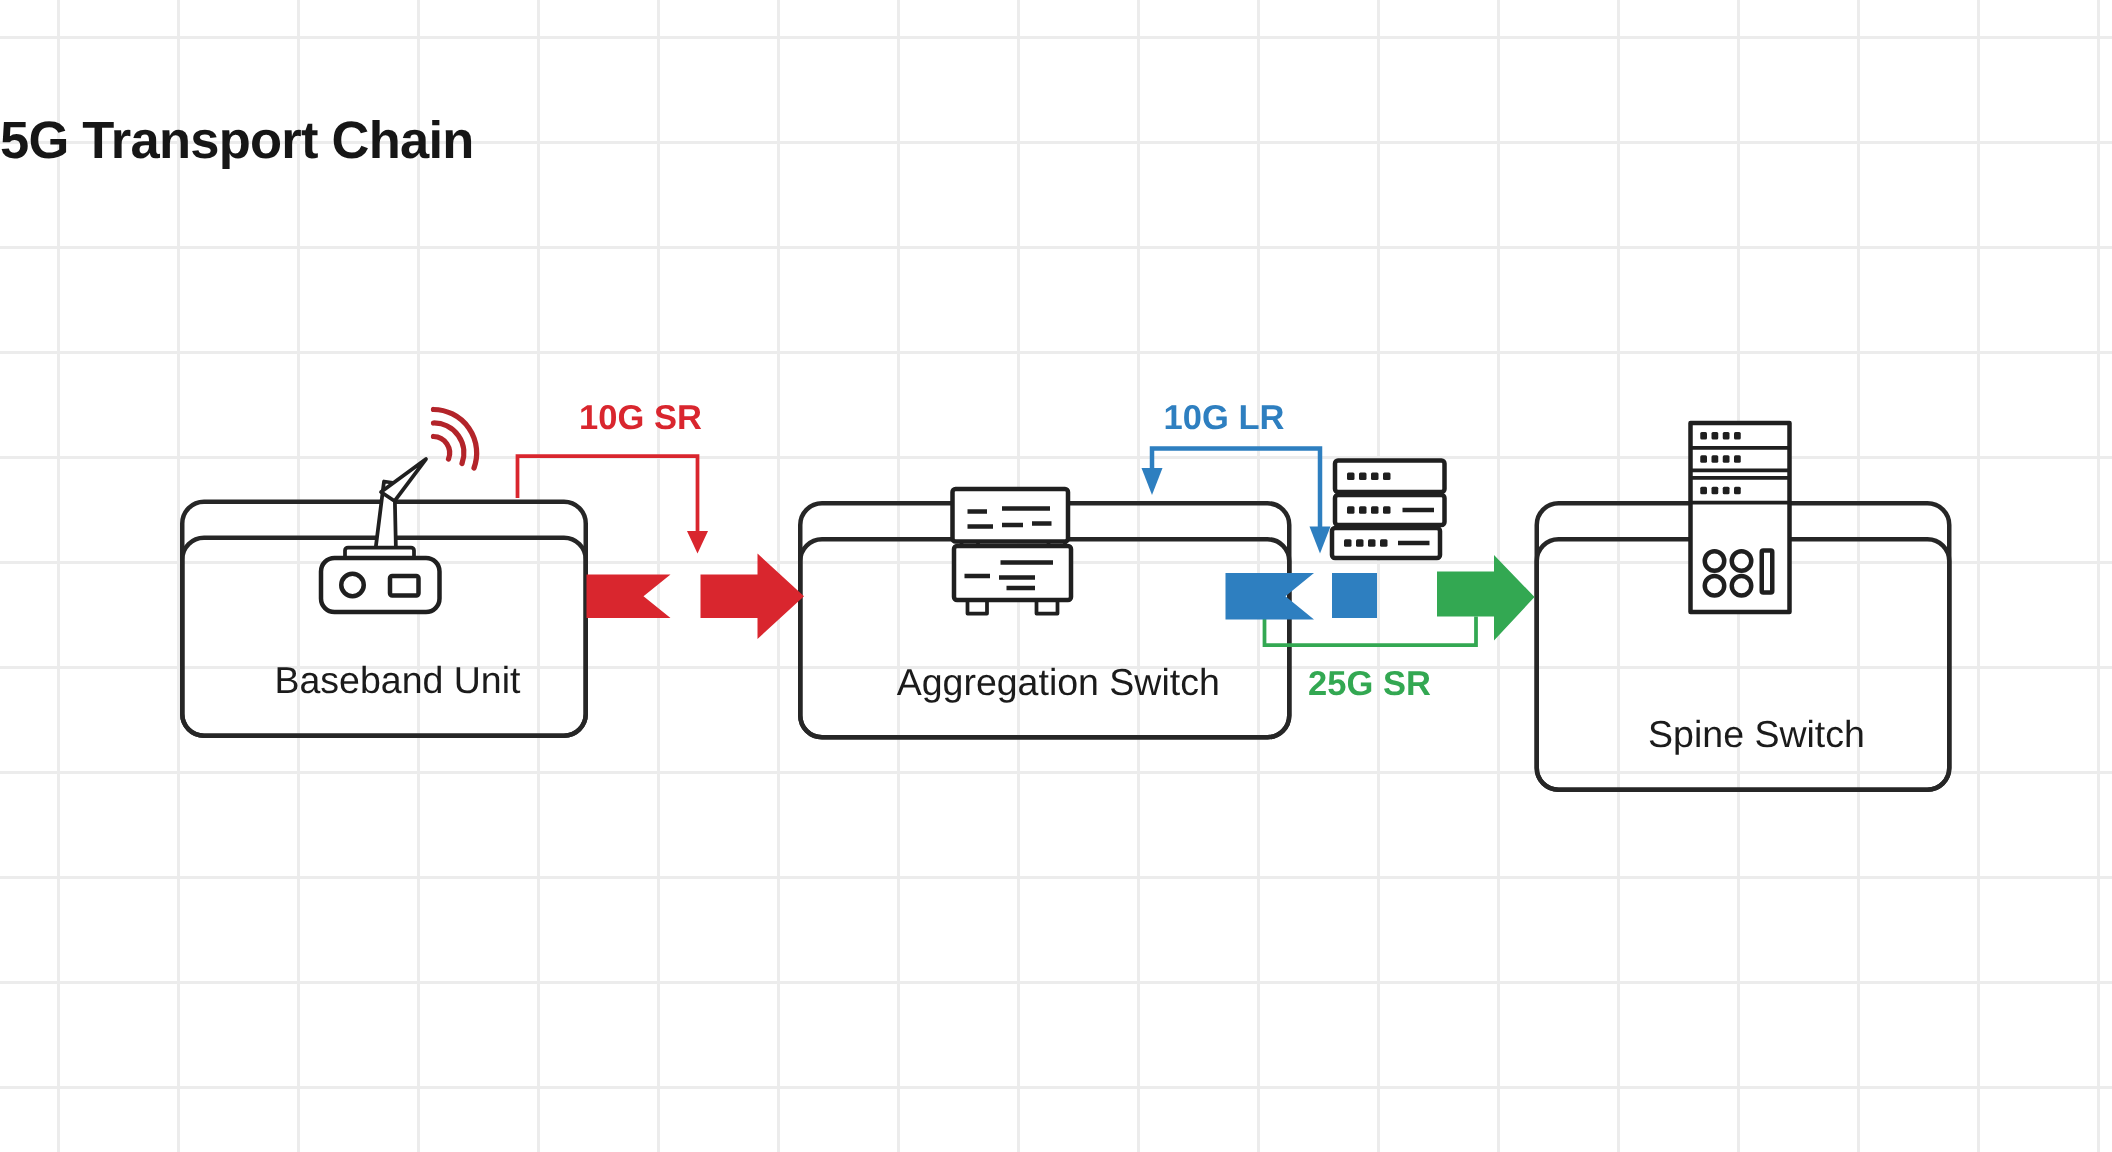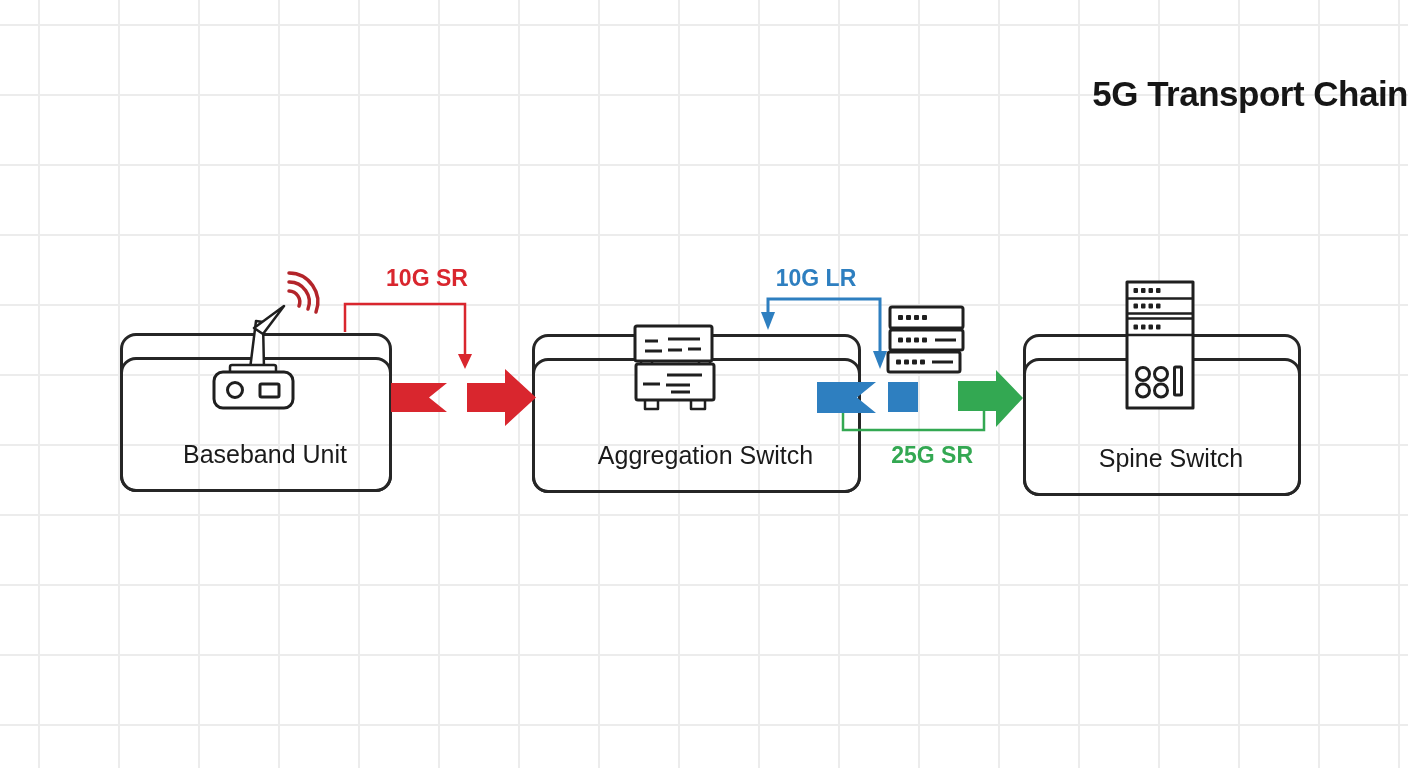--- a/index.html
+++ b/index.html
@@ -11,41 +11,41 @@
   .canvas{
     position:relative;width:1408px;height:768px;overflow:hidden;
     background-color:var(--bg);
     background-image:
       linear-gradient(to right, var(--grid) 2px, transparent 2px),
       linear-gradient(to bottom, var(--grid) 2px, transparent 2px);
     background-size:80px 70px;
     background-position:38px 24px;
   }
   .title{
-    position:absolute;top:74px;left:0;width:100%;text-align:right;
+    position:absolute;top:74px;left:0;width:100%;text-align:left;
     font-size:35px;font-weight:700;color:#161616;letter-spacing:-0.5px;
   }
   .node{
     position:absolute;border:3px solid #262626;border-radius:16px;background:transparent;
   }
   .node-inner{
     position:absolute;left:-3px;right:-3px;top:21px;bottom:-3px;
     border:3px solid #262626;border-radius:16px;
   }
   .node-label{
     position:absolute;left:0;right:0;bottom:20px;text-align:center;
     font-size:25px;font-weight:500;color:#1b1b1b;margin-left:18px;
   }
   .link-label{
     position:absolute;width:120px;text-align:center;
     font-size:23px;font-weight:700;
   }
   .lbl-red{color:var(--red);}
   .lbl-blue{color:var(--blue);}
-  .lbl-green{color:var(--green);text-align:right;}
+  .lbl-green{color:var(--green);}
   svg.overlay{position:absolute;left:0;top:0;pointer-events:none;}
   
   .red-f{fill:var(--red);}
   .blue-f{fill:var(--blue);}
   .green-f{fill:var(--green);}
   .red-l{stroke:var(--red);stroke-width:2.5;fill:none;}
   .blue-l{stroke:var(--blue);stroke-width:3;fill:none;}
   .green-l{stroke:var(--green);stroke-width:2.5;fill:none;}
   .arc{stroke:var(--dark-red);stroke-width:3.5;fill:none;stroke-linecap:round;}
   .ink-box{fill:#fff;stroke:var(--ink);stroke-width:3;stroke-linejoin:round;}
@@ -64,21 +64,21 @@
   <div class="node" style="left:120px;top:333px;width:272px;height:159px">
     <div class="node-inner"></div>
     <div class="node-label">Baseband Unit</div>
   </div>
 
   <div class="node" style="left:532px;top:334px;width:329px;height:159px">
     <div class="node-inner"></div>
     <div class="node-label">Aggregation Switch</div>
   </div>
 
-  <div class="node" style="left:1023px;top:334px;width:278px;height:162px">
+  <div class="node" style="left:1023px;top:334px;width:278px;height:194px">
     <div class="node-inner"></div>
     <div class="node-label">Spine Switch</div>
   </div>
 
   <div class="link-label lbl-red" style="left:367px;top:265px">10G SR</div>
   <div class="link-label lbl-blue" style="left:756px;top:265px">10G LR</div>
   <div class="link-label lbl-green" style="left:853px;top:442px">25G SR</div>
 
   <svg class="overlay" width="1408" height="768" viewBox="0 0 1408 768">
 

